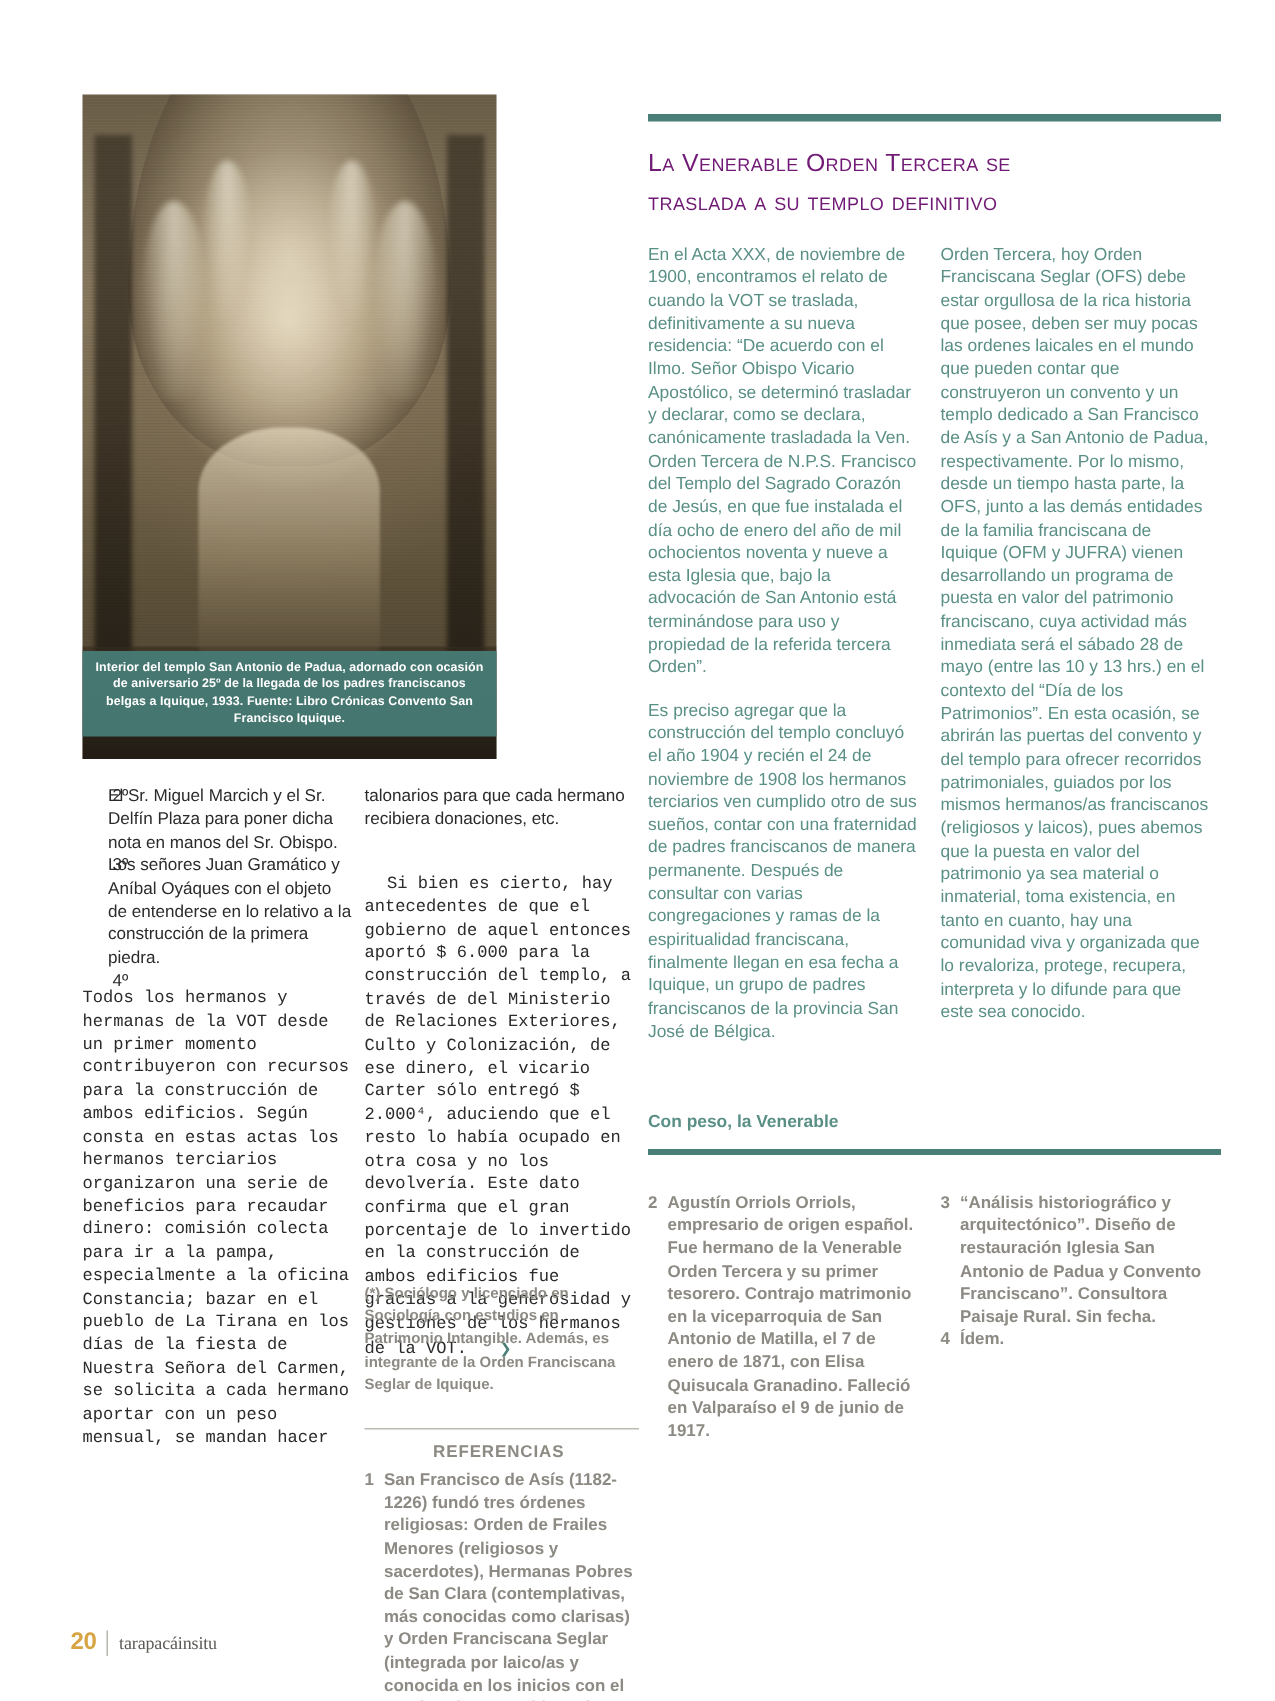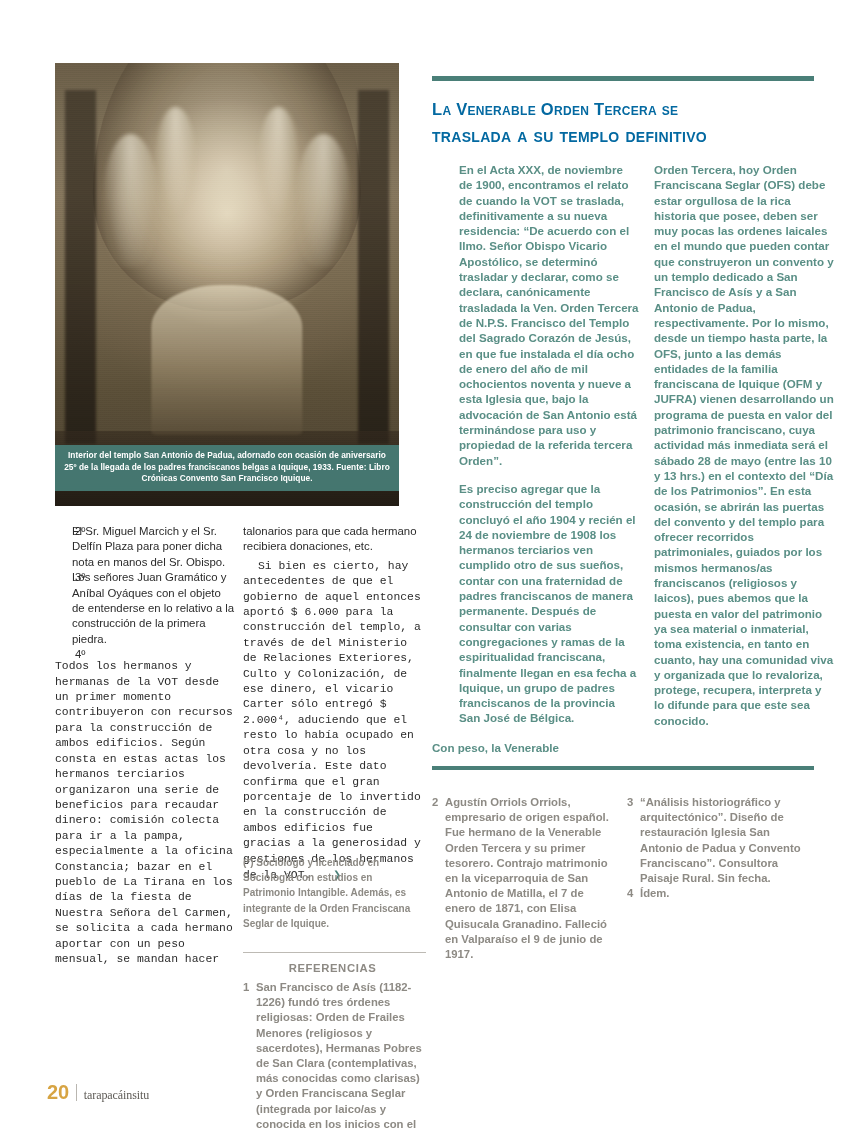--- a/index.html
+++ b/index.html
@@ -12,21 +12,21 @@
     position: relative;
     width: 850px; height: 1134px;
     background: #ffffff;
     overflow: hidden;
   }
 
   
   .photo-block {
     position: absolute;
     left: 55px; top: 63px;
-    width: 344px; height: 443px;
+    width: 276px; height: 443px;
   }
   .photo {
     position: absolute; inset: 0;
     background:
       radial-gradient(ellipse 55% 42% at 50% 34%, rgba(228,215,190,0.95) 0%, rgba(190,172,142,0.72) 32%, rgba(120,102,80,0.30) 62%, rgba(55,45,34,0.05) 100%),
       linear-gradient(180deg, #6d6049 0%, #7d7058 14%, #8a7b61 30%, #77694f 52%, #5d5139 74%, #4a4030 100%);
     overflow: hidden;
   }
   
   .photo::before {
@@ -95,37 +95,36 @@
   .teal-rule {
     position: absolute;
     background: #4a7f78;
   }
   .rule-top { left: 432px; top: 76px; width: 382px; height: 5px; }
   .rule-bottom { left: 432px; top: 766px; width: 382px; height: 4px; }
 
   .article-title {
     position: absolute;
     left: 432px; top: 96px; width: 300px;
-    color: #0369a1;
+    color: #701a75;
     font-size: 16.5px;
-    font-weight: bold;
+    font-weight: normal;
     line-height: 26px;
     font-variant: small-caps;
     letter-spacing: 0.3px;
   }
-  .article-title .l2 { font-size: 20px; display: block; }
+  .article-title .l2 { font-size: 17px; display: block; }
 
   .teal-col {
     position: absolute;
     color: #5a8f86;
     font-size: 11.6px;
-    font-weight: bold;
+    font-weight: normal;
     line-height: 15.3px;
     width: 180px;
-    margin-left: 27px;
   }
   .teal-col p { margin-bottom: 13px; }
   .teal-col p:last-child { margin-bottom: 0; }
   .tc1 { left: 432px; top: 162px; }
   .tc2 { left: 627px; top: 162px; }
 
   .teal-close {
     position: absolute;
     left: 432px; top: 740px; width: 190px;
     color: #5a8f86;
@@ -135,21 +134,21 @@
   }
 
   
   .col {
     position: absolute;
     font-size: 11.4px;
     line-height: 15.4px;
     color: #2b2b2b;
     width: 180px;
   }
-  .col p { margin-bottom: 4px; }
+  .col p { margin-bottom: 28px; }
   .col p:last-child { margin-bottom: 0; font-family: Liberation Mono, monospace; }
   .col .indent { text-indent: 15px; }
 
   .lc1 { left: 55px; top: 524px; }
   .lc2 { left: 243px; top: 524px; }
 
   .numlist { list-style: none; }
   .numlist li {
     position: relative;
     padding-left: 17px;
@@ -212,21 +211,21 @@
   .ref-item .rnum { position: absolute; left: 0; top: 0; }
 
   
   .footer {
     position: absolute;
     left: 47px; bottom: 30px;
     display: flex; align-items: baseline;
   }
   .footer .pgnum {
     color: #d7a443;
-    font-size: 20px;
+    font-size: 16px;
     font-weight: bold;
     letter-spacing: -0.2px;
   }
   .footer .divider {
     width: 1px; height: 17px;
     background: #b9b6b0;
     margin: 0 7px;
     align-self: center;
   }
   .footer .brand {

